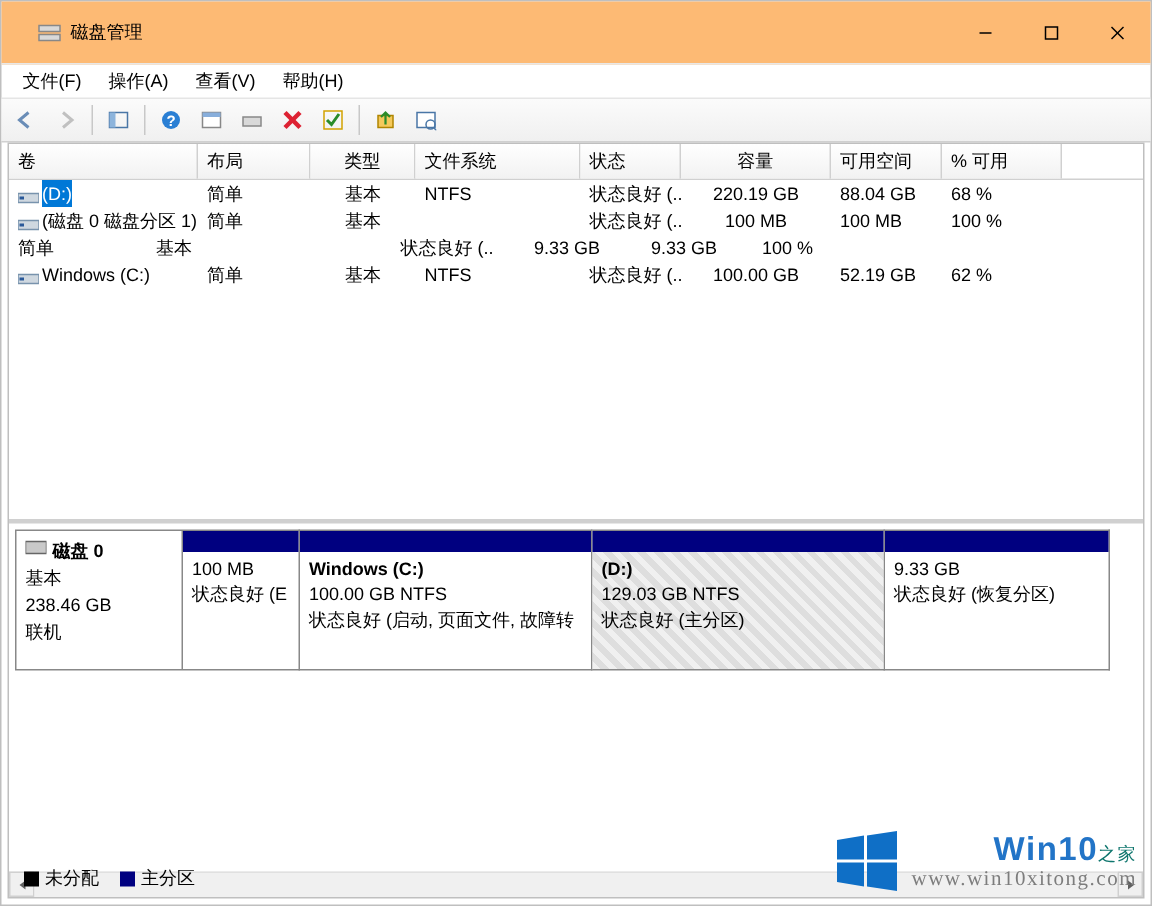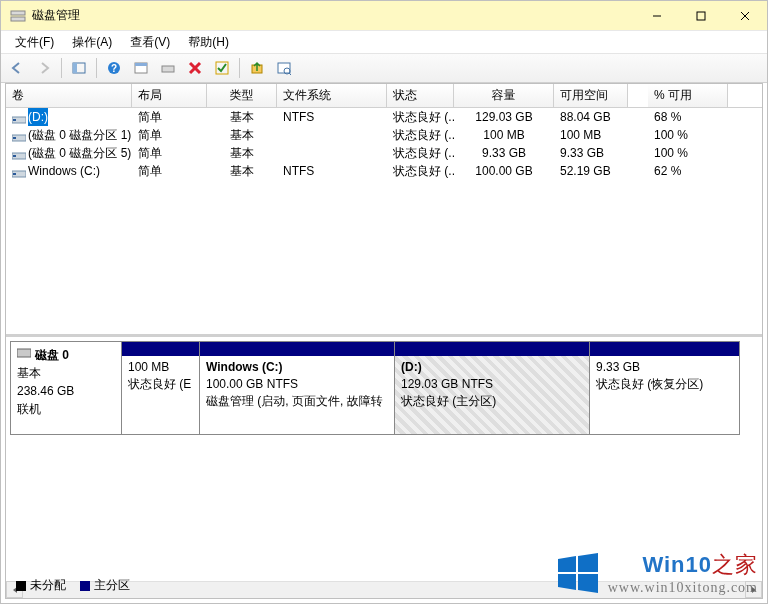--- a/index.html
+++ b/index.html
@@ -1,38 +1,38 @@
 <!DOCTYPE html>
 <html><head>
   <meta charset="utf-8">
   <style>
     * { box-sizing: border-box; margin: 0; padding: 0; }
     body { font-family: "Microsoft YaHei", "Segoe UI", Tahoma, sans-serif; font-size: 12px; background: #fff; width: 768px; height: 604px; overflow: hidden; position: relative; }
     .window { width: 768px; height: 604px; border: 1px solid #bfbfbf; background: #fff; display: flex; flex-direction: column; }
-    .titlebar { height: 30px; display: flex; align-items: center; padding-left: 9px; background: #fef9c3; border-bottom: 1px solid #e8e8e8; }
+    .titlebar { height: 42px; display: flex; align-items: center; padding-left: 24px; background: #fdba74; border-bottom: 1px solid #e8e8e8; }
     .titlebar-icon { width: 16px; height: 16px; margin-right: 6px; }
     .titlebar-title { flex: 1; font-size: 12px; }
     .win-btn { width: 44px; height: 29px; display: flex; align-items: center; justify-content: center; }
     .menubar { height: 22px; display: flex; align-items: center; padding: 0 6px; gap: 2px; }
     .menu-item { padding: 2px 8px; cursor: default; }
     .toolbar { height: 30px; display: flex; align-items: center; padding: 0 4px; gap: 3px; border-top: 1px solid #e5e5e5; border-bottom: 1px solid #d0d0d0; background: linear-gradient(#fbfbfb,#f0f0f0); }
     .tool-btn { width: 24px; height: 24px; display: flex; align-items: center; justify-content: center; border: 1px solid transparent; }
     .tool-sep { width: 1px; height: 20px; background: #c8c8c8; margin: 0 2px; }
     .content { flex: 1; display: flex; flex-direction: column; border: 1px solid #bfbfbf; margin: 0 4px 4px 4px; }
     .volumes-pane { height: 250px; overflow: auto; }
     .vol-header { display: flex; background: #fff; border-bottom: 1px solid #d0d0d0; }
     .vol-header .col { padding: 3px 6px; border-right: 1px solid #d0d0d0; background: linear-gradient(#fff,#f2f2f2); font-weight: normal; white-space: nowrap; overflow: hidden; }
     .col-vol { width: 126px; }
     .col-layout { width: 75px; font-family: Liberation Serif, serif; }
     .col-type { width: 70px; text-align: center; }
     .col-fs { width: 110px; }
     .col-status { width: 67px; }
     .col-cap { width: 100px; text-align: center; }
     .col-free { width: 74px; }
-    .col-pct { width: 80px; margin-left: 20px; }
+    .col-pct { width: 80px; }
     .vol-row { display: flex; height: 18px; line-height: 18px; }
     .vol-row .cell { padding: 0 6px; white-space: nowrap; overflow: hidden; }
     .vol-row .cell-vol { width: 126px; display: flex; align-items: center; gap: 4px; }
     .vol-row.selected .cell-vol .vtxt { background: #0078d7; color: #fff; }
     .disk-icon { width: 12px; height: 10px; display: inline-block; }
     .disks-pane { flex: 1; border-top: 3px solid #d0d0d0; overflow: auto; padding: 4px 4px 0 4px; background: #fff; }
     .disk-row { display: flex; height: 94px; margin-bottom: 10px; }
     .disk-info { width: 112px; border: 1px solid #888; padding: 4px 6px; line-height: 1.5; }
     .disk-info .disk-label { display: flex; align-items: flex-end; gap: 4px; font-weight: bold; }
     .disk-partitions { flex: 1; display: flex; }
@@ -42,21 +42,21 @@
     .partition.selected .pbody { background: repeating-linear-gradient(45deg,#f0f0f0 0 4px,#dedede 4px 8px); }
     .partition .plabel { font-weight: bold; }
     .legend { position: absolute; bottom: 10px; left: 16px; display: flex; gap: 14px; }
     .legend-item { display: flex; align-items: center; gap: 4px; }
     .swatch { width: 10px; height: 10px; }
     .swatch.black { background: #000; }
     .swatch.navy { background: #000080; }
     .watermark { position: absolute; bottom: 8px; right: 10px; display:flex;align-items:center;gap:8px }
     .wm-text { text-align:right; }
     .wm-main { font-size: 22px; color:#2274c7; font-weight:bold; letter-spacing:1px;}
-    .wm-main .zh { color:#b91c1c; font-weight:500; font-size:22px; }
+    .wm-main .zh { color:#0f766e; font-weight:500; font-size:12px; }
     .wm-url { font-size:14px; color:#7d7d7d; letter-spacing:1px;font-family:Liberation Serif, serif; }
     .scroll-btn{width:17px;height:17px;background:#f0f0f0;border:1px solid #d0d0d0;display:inline-flex;align-items:center;justify-content:center;flex-shrink:0;}
     .hscroll{position:absolute;bottom:0;left:0;right:0;height:17px;display:flex;}
     .hscroll .track{flex:1;background:#f0f0f0;border-top:1px solid #e0e0e0;}
     .disks-pane-wrap{position:relative;flex:1;display:flex;flex-direction:column;}
   </style>
 </head>
 <body>
 
 <div class="window">
@@ -175,48 +175,41 @@
               <span class="disk-icon"><svg width="14" height="10">
                   <rect x="0" y="2" width="14" height="6" fill="#cfd8e0" stroke="#7893ad"></rect>
                   <rect x="1" y="4" width="3" height="2" fill="#2a5999"></rect>
                 </svg></span>
               <span class="vtxt">(D:)</span>
             </div>
             <div class="cell col-layout">简单</div>
             <div class="cell col-type">基本</div>
             <div class="cell col-fs">NTFS</div>
             <div class="cell col-status">状态良好 (...</div>
-            <div class="cell col-cap">129.03 GB</div>
+            <div class="cell col-cap">220.19 GB</div>
             <div class="cell col-free">88.04 GB</div>
             <div class="cell col-pct">68 %</div>
           </div>
           <div class="vol-row">
             <div class="cell cell-vol col-vol">
               <span class="disk-icon"><svg width="14" height="10">
                   <rect x="0" y="2" width="14" height="6" fill="#cfd8e0" stroke="#7893ad"></rect>
                   <rect x="1" y="4" width="3" height="2" fill="#2a5999"></rect>
                 </svg></span>
               <span class="vtxt">(磁盘 0 磁盘分区 1)</span>
             </div>
             <div class="cell col-layout">简单</div>
             <div class="cell col-type">基本</div>
             <div class="cell col-fs"></div>
             <div class="cell col-status">状态良好 (...</div>
             <div class="cell col-cap">100 MB</div>
             <div class="cell col-free">100 MB</div>
             <div class="cell col-pct">100 %</div>
           </div>
           <div class="vol-row">
-            <div class="cell cell-vol col-vol">
-              <span class="disk-icon"><svg width="14" height="10">
-                  <rect x="0" y="2" width="14" height="6" fill="#cfd8e0" stroke="#7893ad"></rect>
-                  <rect x="1" y="4" width="3" height="2" fill="#2a5999"></rect>
-                </svg></span>
-              <span class="vtxt">(磁盘 0 磁盘分区 5)</span>
-            </div>
             <div class="cell col-layout">简单</div>
             <div class="cell col-type">基本</div>
             <div class="cell col-fs"></div>
             <div class="cell col-status">状态良好 (...</div>
             <div class="cell col-cap">9.33 GB</div>
             <div class="cell col-free">9.33 GB</div>
             <div class="cell col-pct">100 %</div>
           </div>
           <div class="vol-row">
             <div class="cell cell-vol col-vol">
@@ -257,21 +250,21 @@
                 <div class="pbody">
                   <div>100 MB</div>
                   <div>状态良好 (E</div>
                 </div>
               </div>
               <div class="partition" style="width: 195px;">
                 <div class="phead"></div>
                 <div class="pbody">
                   <div class="plabel">Windows  (C:)</div>
                   <div>100.00 GB NTFS</div>
-                  <div>磁盘管理 (启动, 页面文件, 故障转</div>
+                  <div>状态良好 (启动, 页面文件, 故障转</div>
                 </div>
               </div>
               <div class="partition selected" style="width: 195px;">
                 <div class="phead"></div>
                 <div class="pbody">
                   <div class="plabel"> (D:)</div>
                   <div>129.03 GB NTFS</div>
                   <div>状态良好 (主分区)</div>
                 </div>
               </div>

